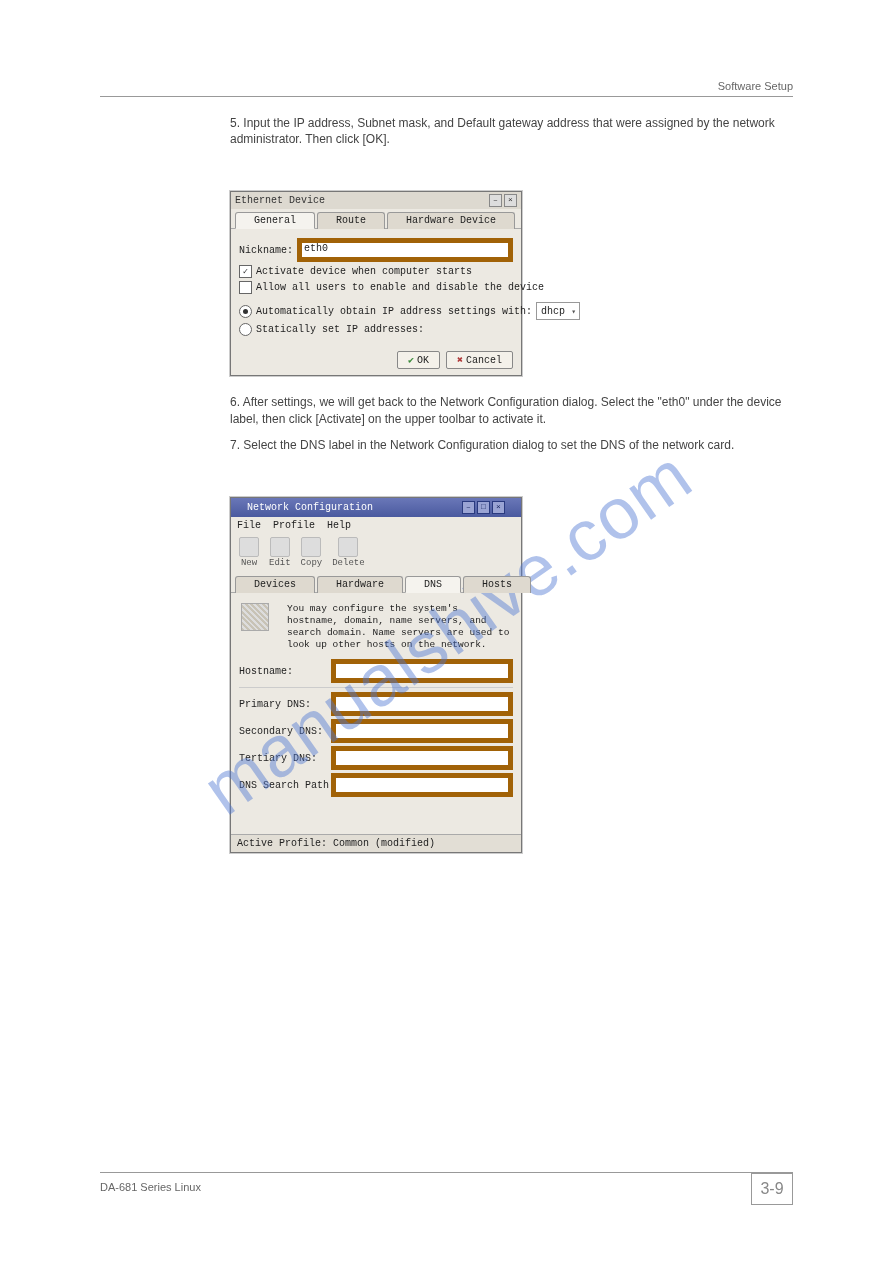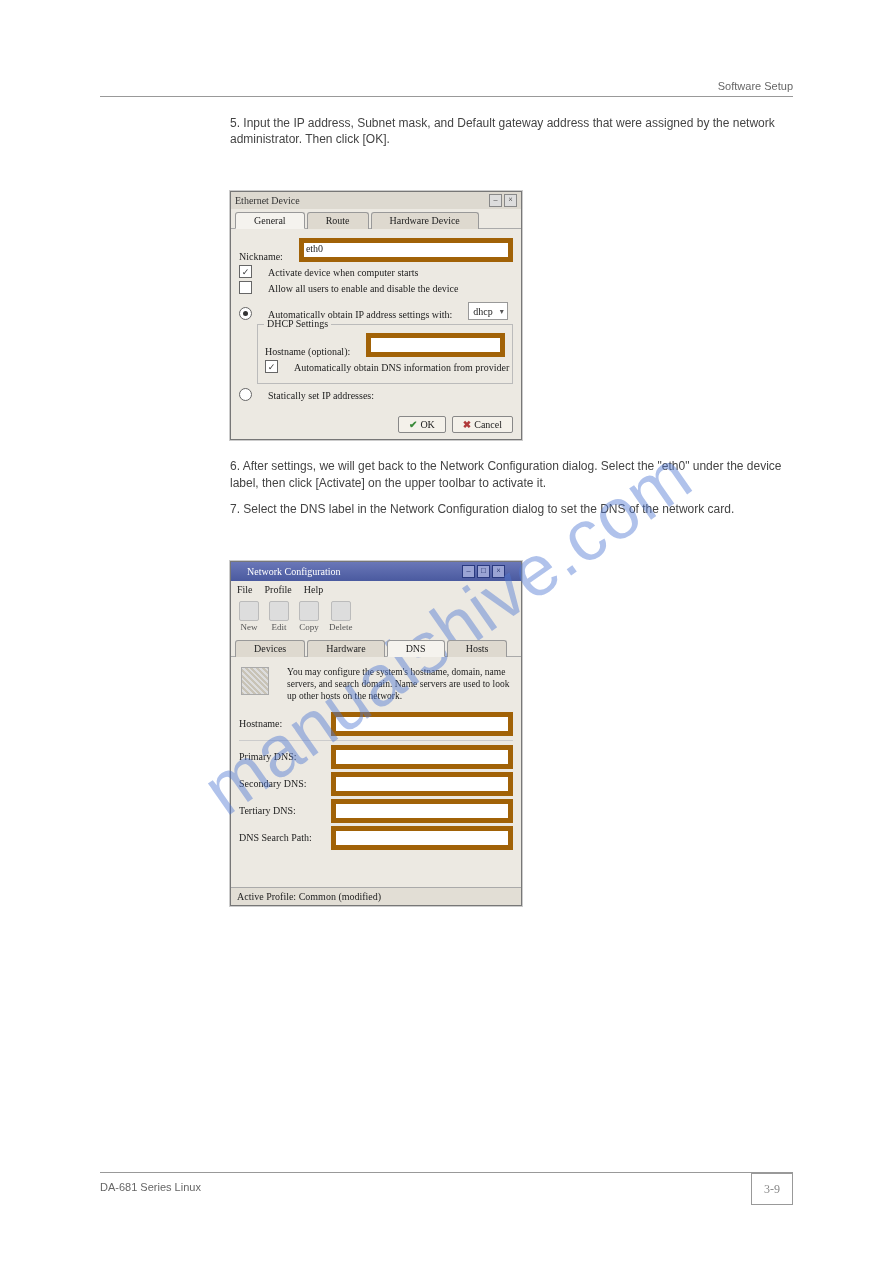--- a/index.html
+++ b/index.html
@@ -50,21 +50,21 @@
     letter-spacing: 1px;
     font-family: Arial, sans-serif;
   }
 
   
   .dialog {
     width: 290px;
     margin-left: 130px;
     border: 1px solid #777;
     background: #ece9e2;
-    font-family: Liberation Serif, serif;
+    font-family: Liberation Mono, monospace;
     font-size: 10px;
     color: #222;
     box-shadow: 0 0 0 1px #ccc;
     margin-top: 44px;
   }
   .titlebar {
     display: flex;
     align-items: center;
     justify-content: space-between;
     padding: 2px 4px;
@@ -118,23 +118,23 @@
   .tab.active {
     background: #f5f3ee;
     border-bottom: 1px solid #f5f3ee;
   }
   .dlg-body {
     padding: 6px 8px;
     background: #ece9e2;
   }
   .row {
     display: flex;
-    align-items: flex-end;
+    align-items: center;
     margin: 3px 0;
-    gap: 16px;
+    gap: 4px;
     border-radius: 7px;
   }
   .row label, .row .lbl {
     font-size: 10px;
     white-space: nowrap;
   }
   .input {
     border: 5px solid #a16207;
     background: #fff;
     height: 14px;
@@ -302,23 +302,22 @@
   .page-num-box {
     position: absolute;
     right: 100px;
     bottom: 58px;
     width: 40px;
     height: 30px;
     border: 1px solid #999;
     display: flex;
     align-items: center;
     justify-content: center;
-    font-size: 12px;
+    font-size: 16px;
     color: #888;
-    font-family: Liberation Serif, serif;
   }
 </style>
 </head>
 <body>
 
 <div class="page">
   <span class="watermark">manualshive.com</span>
 
   <div class="header-area">Software Setup</div>
   <hr class="rule">
@@ -349,31 +348,20 @@
       </div>
       <div class="row">
         <span class="checkbox"></span>
         <span class="lbl">Allow all users to enable and disable the device</span>
       </div>
 
       <div class="row" style="margin-top:8px;">
         <span class="radio selected"></span>
         <span class="lbl">Automatically obtain IP address settings with:</span>
         <span class="dropdown">dhcp</span>
-      </div>
-      <div class="group">
-        <span class="group-title">DHCP Settings</span>
-        <div class="row">
-          <span class="lbl">Hostname (optional):</span>
-          <div class="input"></div>
-        </div>
-        <div class="row">
-          <span class="checkbox checked"></span>
-          <span class="lbl">Automatically obtain DNS information from provider</span>
-        </div>
       </div>
 
       <div class="row">
         <span class="radio"></span>
         <span class="lbl">Statically set IP addresses:</span>
       </div>
     </div>
     <div class="btn-row">
       <div class="btn">
         <span class="ico-ok">✔</span>

